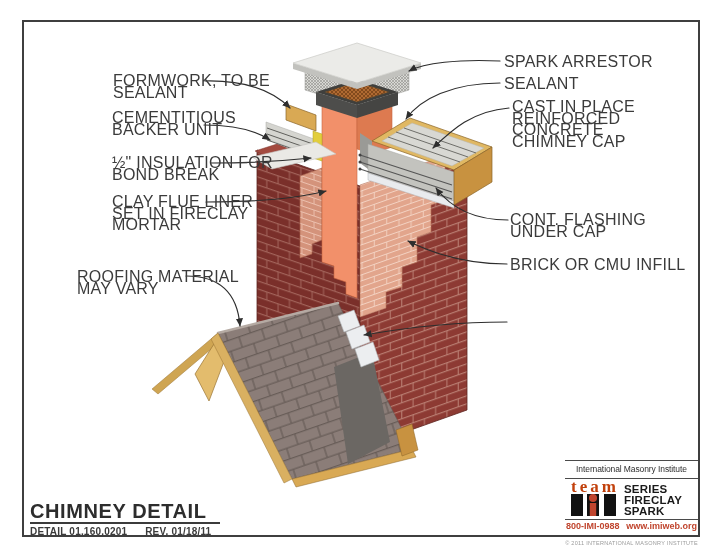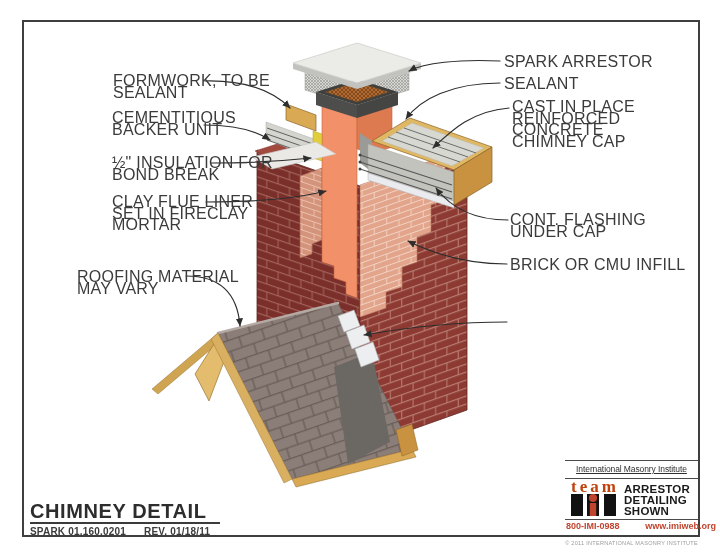--- a/index.html
+++ b/index.html
@@ -13,27 +13,27 @@
   
   .tb-title{position:absolute;left:30px;top:500px;font-size:20px;letter-spacing:.6px;
             color:#2d2d2d;font-weight:700;}
   .tb-rule{position:absolute;left:30px;top:522px;width:190px;height:2px;background:#3b3b3b;}
   .tb-sub{position:absolute;left:30px;top:526px;font-size:10px;font-weight:700;
           letter-spacing:.2px;color:#3b3b3b;}
   .tb-sub .rev{margin-left:18px;margin-top:16px;}
   
   .br-rule{position:absolute;left:565px;width:133px;height:1px;background:#4a4a4a;}
   .br-institute{position:absolute;left:565px;top:464px;width:133px;text-align:center;
-                font-size:8.5px;color:#2f2f2f;letter-spacing:-.1px;text-decoration:underline;}
+                font-size:8.5px;color:#2f2f2f;letter-spacing:-.1px;}
   .br-team{position:absolute;left:571px;top:477px;font-family:"Liberation Serif",serif;
            font-weight:700;font-size:17px;color:#c2410c;letter-spacing:3px;}
   .br-mark{position:absolute;left:571px;top:493px;}
   .br-series{position:absolute;left:624px;top:484px;font-size:11.5px;font-weight:700;
              color:#1a1a1a;line-height:11px;letter-spacing:.2px;}
-  .br-phone-row{position:absolute;left:566px;top:521px;width:150px;display:flex;
+  .br-phone-row{position:absolute;left:566px;top:521px;width:131px;display:flex;
                 justify-content:space-between;font-size:9px;font-weight:700;color:#c0452e;}
   .br-copy{position:absolute;left:540px;top:540px;width:158px;text-align:right;
            font-size:5.5px;color:#9a9a9a;letter-spacing:.3px;}
 </style>
 </head>
 <body>
 
 <div class="sheet">
   <div class="frame"></div>
 
@@ -162,39 +162,39 @@
 REINFORCED
 CONCRETE
 CHIMNEY CAP</div>
   <div class="callout" style="left:510px;top:214px;">CONT. FLASHING
 UNDER CAP</div>
   <div class="callout" style="left:510px;top:259px;">BRICK OR CMU INFILL</div>
 
   <div class="tb-title">CHIMNEY DETAIL</div>
   <div class="tb-rule"></div>
   <div class="tb-sub">
-    <span>SPARK 01.160.0201</span><span class="rev">REV. 01/18/11</span>
+    <span>DETAIL 01.160.0201</span><span class="rev">REV. 01/18/11</span>
   </div>
 
   <div class="br-rule" style="top:460px;"></div>
   <div class="br-institute">International Masonry Institute</div>
   <div class="br-rule" style="top:478px;"></div>
 
   <div class="br-team">team</div>
   <svg class="br-mark" width="46" height="24" viewBox="0 0 46 24">
     <rect x="0" y="1" width="12" height="22" fill="#111"></rect>
     <rect x="16" y="1" width="12" height="22" fill="#111"></rect>
     <rect x="33" y="1" width="12" height="22" fill="#111"></rect>
     <circle cx="22" cy="5" r="4" fill="#c0452e"></circle>
     <rect x="18.8" y="10" width="6.4" height="13" fill="#c0452e"></rect>
   </svg>
   <div class="br-series">
-    <div>ARRESTOR</div>
-    <div>DETAILING</div>
-    <div>SHOWN</div>
+    <div>SERIES</div>
+    <div>FIRECLAY</div>
+    <div>SPARK</div>
   </div>
 
   <div class="br-rule" style="top:519px;"></div>
   <div class="br-phone-row">
     <span>800-IMI-0988</span>
     <span>www.imiweb.org</span>
   </div>
   <div class="br-copy">© 2011 INTERNATIONAL MASONRY INSTITUTE</div>
 </div>
 

